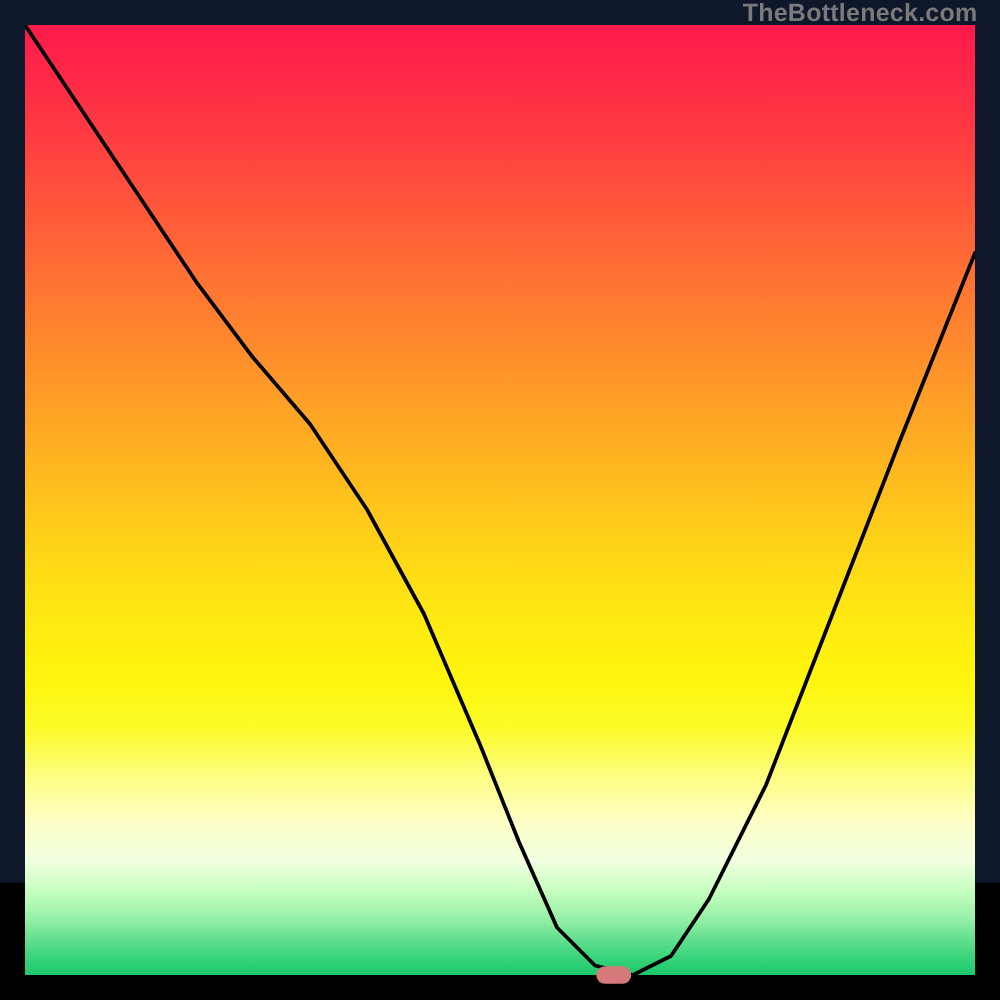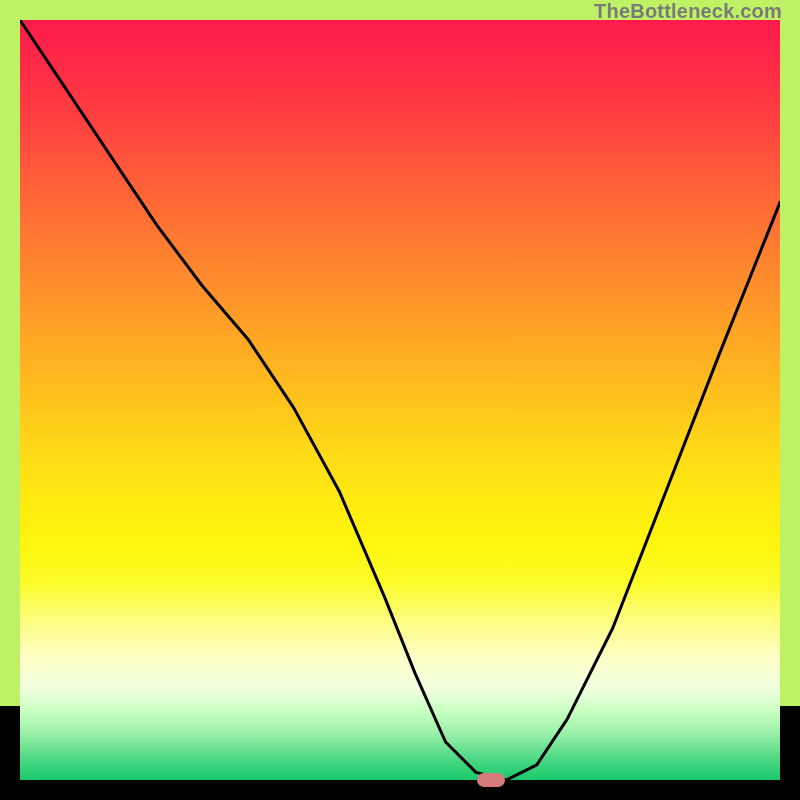--- a/index.html
+++ b/index.html
@@ -7,21 +7,21 @@
     padding: 0;
     width: 800px;
     height: 800px;
     background: #000;
     overflow: hidden;
   }
   .frame {
     position: absolute;
     width: 800px;
     height: 706px;
-    background: #bef264;
+    background: #0f172a;
   }
   .plot-area {
     position: absolute;
     left: 20px;
     top: 20px;
     width: 760px;
     height: 760px;
     background: linear-gradient(to bottom,
       #ff1a4b 0%,
       #ff2a47 6%,

